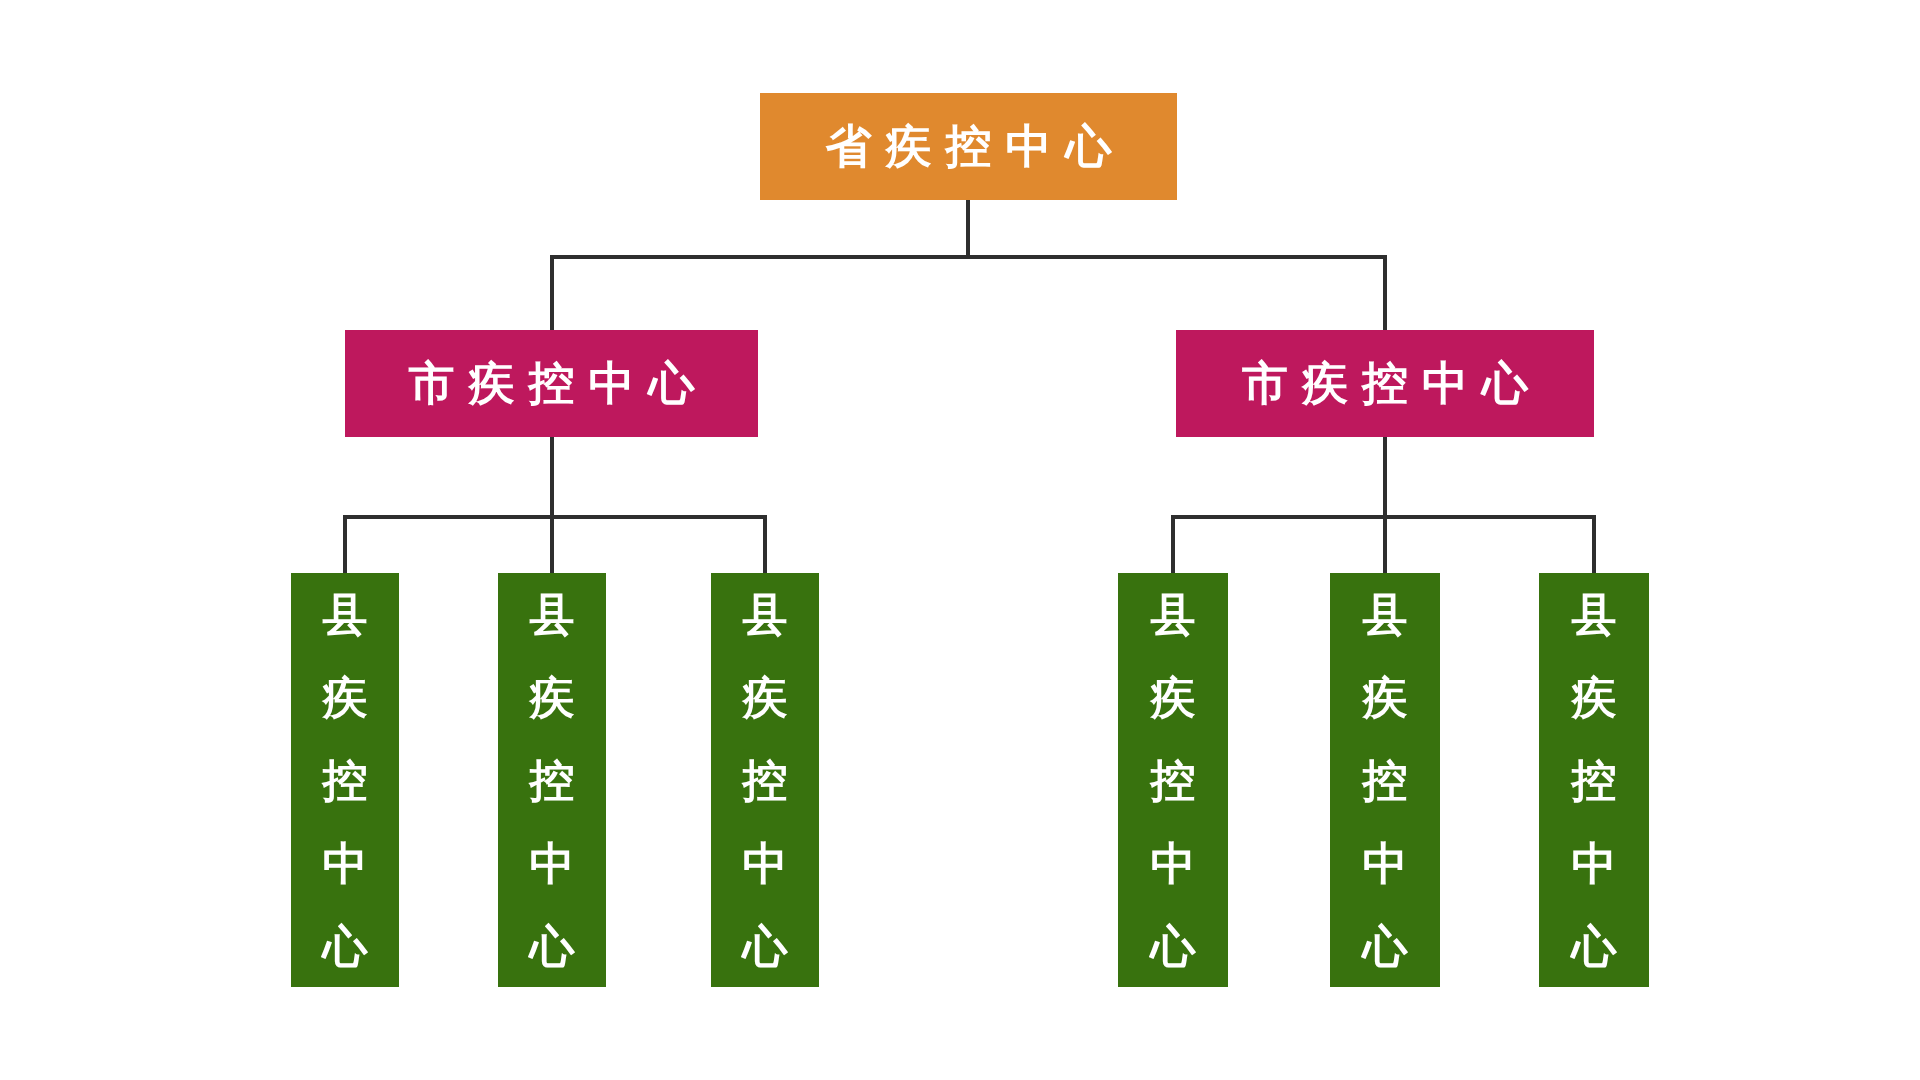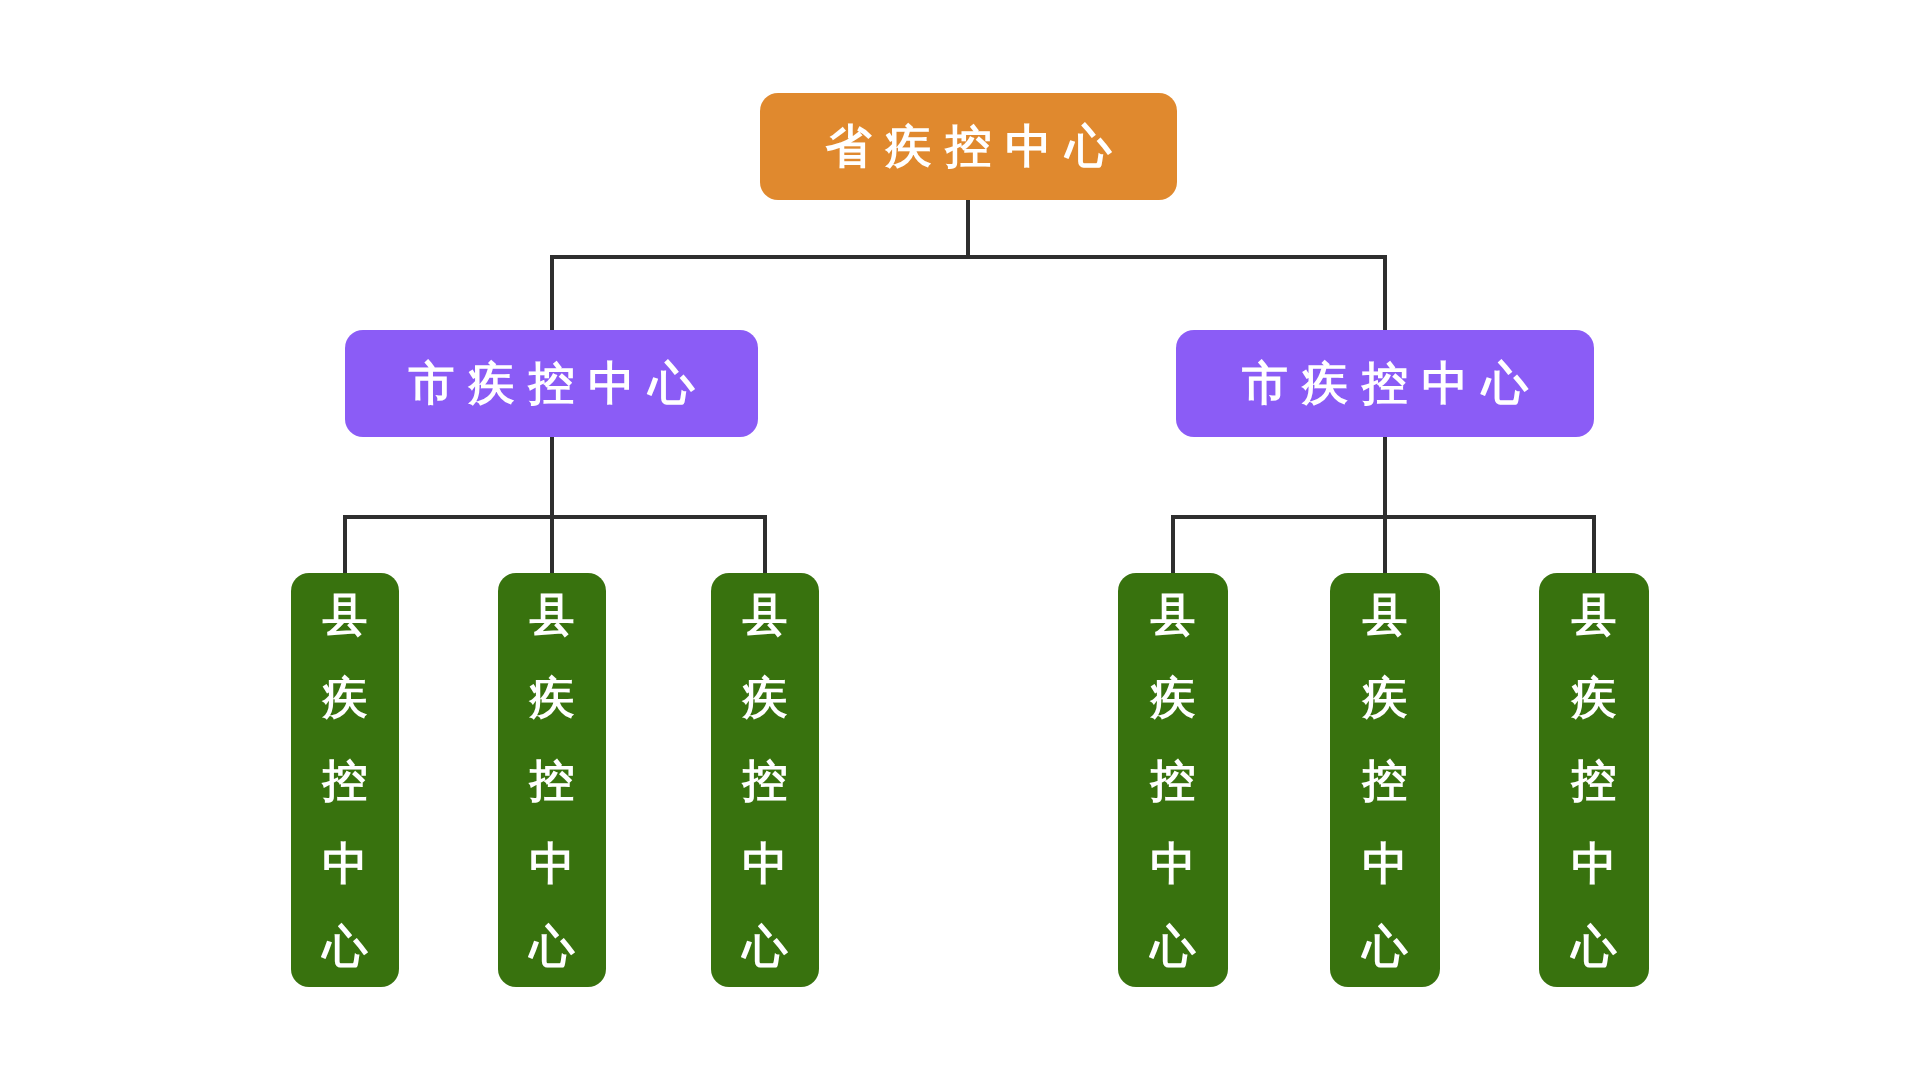--- a/index.html
+++ b/index.html
@@ -15,24 +15,23 @@
     background: #FFFFFF;
     overflow: hidden;
   }
   .node {
     position: absolute;
     display: flex;
     align-items: center;
     justify-content: center;
     color: #FFFFFF;
     font-weight: bold;
-    border-radius: 18px;
   }
   .node.orange { background: #E0892E; }
-  .node.blue   { background: #8b5cf6; }
+  .node.blue   { background: #be185d; }
   .node.green  { background: #38720E; }
 
   .h-label {
     font-size: 46px;
     letter-spacing: 14px;
     margin-right: -14px; 
     white-space: nowrap;
   }
   .v-label {
     font-size: 45px;

